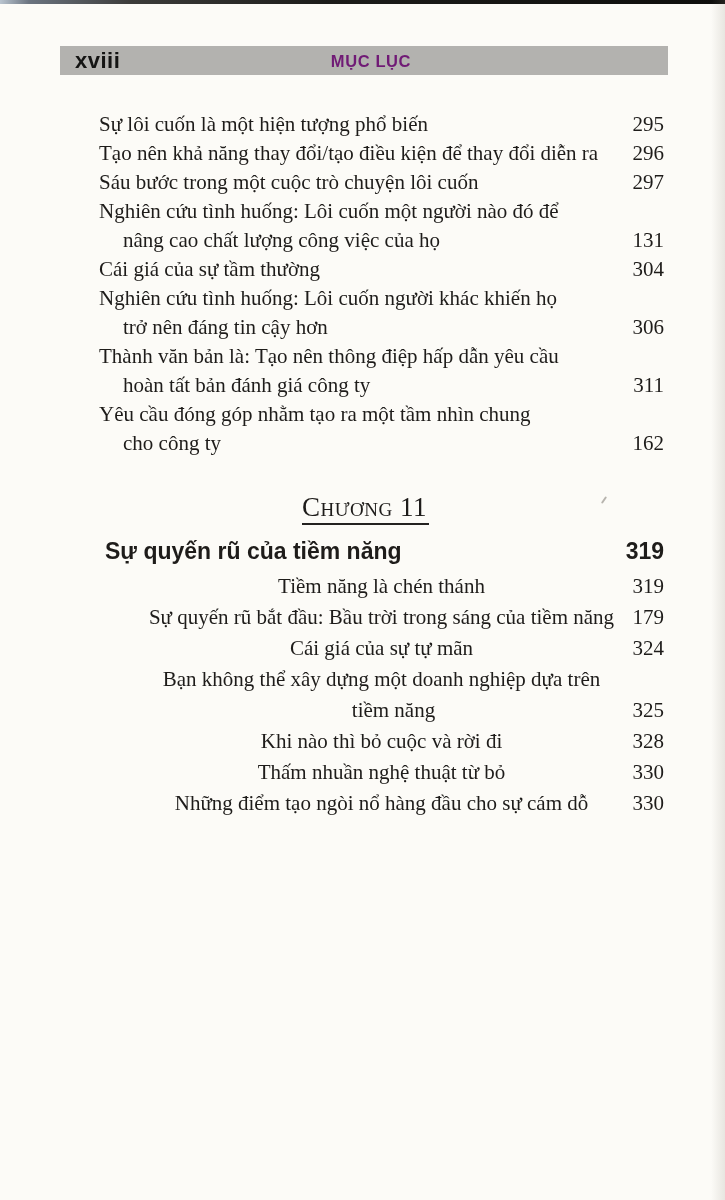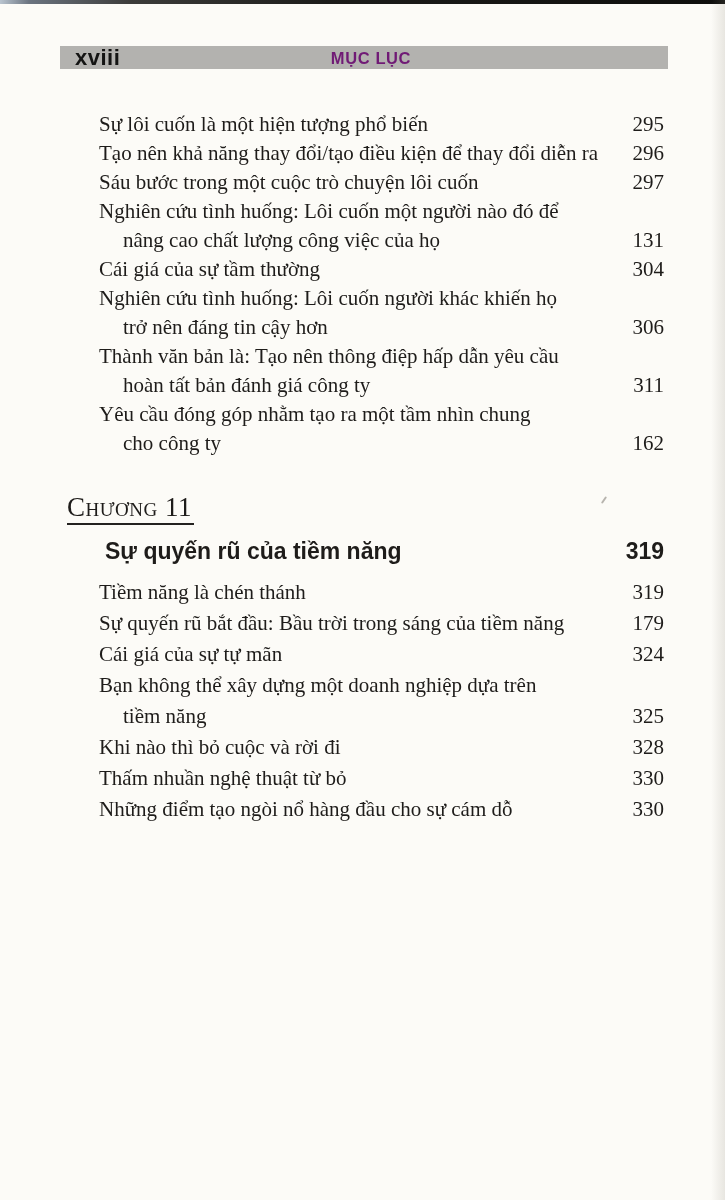--- a/index.html
+++ b/index.html
@@ -20,21 +20,21 @@
     background: linear-gradient(to right,
       #b9c4cf 0%, #6b7480 4%, #3c3c3a 18%, #1c1c1a 45%, #0e0e0c 100%);
   }
   
   .right-shade {
     position: absolute; top: 0; right: 0; width: 14px; height: 100%;
     background: linear-gradient(to right, rgba(140,134,122,0), rgba(140,134,122,0.18));
   }
   
   .header-bar {
-    position: absolute; left: 60px; top: 46px; width: 608px; height: 23px;
+    position: absolute; left: 60px; top: 46px; width: 608px; height: 29px;
     background: #b3b2af;
   }
   .folio {
     position: absolute; left: 15px; top: 50%; transform: translateY(-50%);
     font-family: "Liberation Sans", sans-serif;
     font-weight: bold; font-size: 22px; letter-spacing: 0.5px; color: #141413;
   }
   .header-title {
     position: absolute; left: 0; right: 0; top: 50%; transform: translateY(-50%);
     text-align: center; padding-left: 14px;
@@ -49,30 +49,30 @@
     position: relative;
     font-size: 21px; line-height: 29px;
     white-space: pre;             
     padding-left: 24px; text-indent: -24px;  
   }
   .entry .num {
     position: absolute; right: 0; bottom: 0;
     text-indent: 0; font-size: 21px; line-height: 29px;
   }
   
-  .chapter-block { position: absolute; left: 67px; top: 492px; width: 597px; }
+  .chapter-block { position: absolute; left: 67px; top: 492px; width: 597px; text-align: center; }
   .chapter-label {
     display: inline-block;
     font-variant: small-caps;
     font-size: 27px; line-height: 30px; letter-spacing: 0.5px;
     border-bottom: 2.5px solid #242220; padding: 0 2px 1px 0;
   }
   .chapter-title-row {
     display: flex; justify-content: space-between; align-items: baseline;
-    margin: 11px 0 10px 38px; line-height: 31px;
+    margin: 11px 0 4px 38px; line-height: 31px;
     font-family: "Liberation Sans", sans-serif; font-weight: bold; font-size: 23px;
   }
   .toc-2 .entry, .toc-2 .entry .num { line-height: 31px; }
   
   .scan-mark {
     position: absolute; left: 600px; top: 499px; width: 8px; height: 2px;
     background: #9a968e; transform: rotate(-55deg); opacity: 0.7; border-radius: 1px;
   }
 </style>
 </head>

